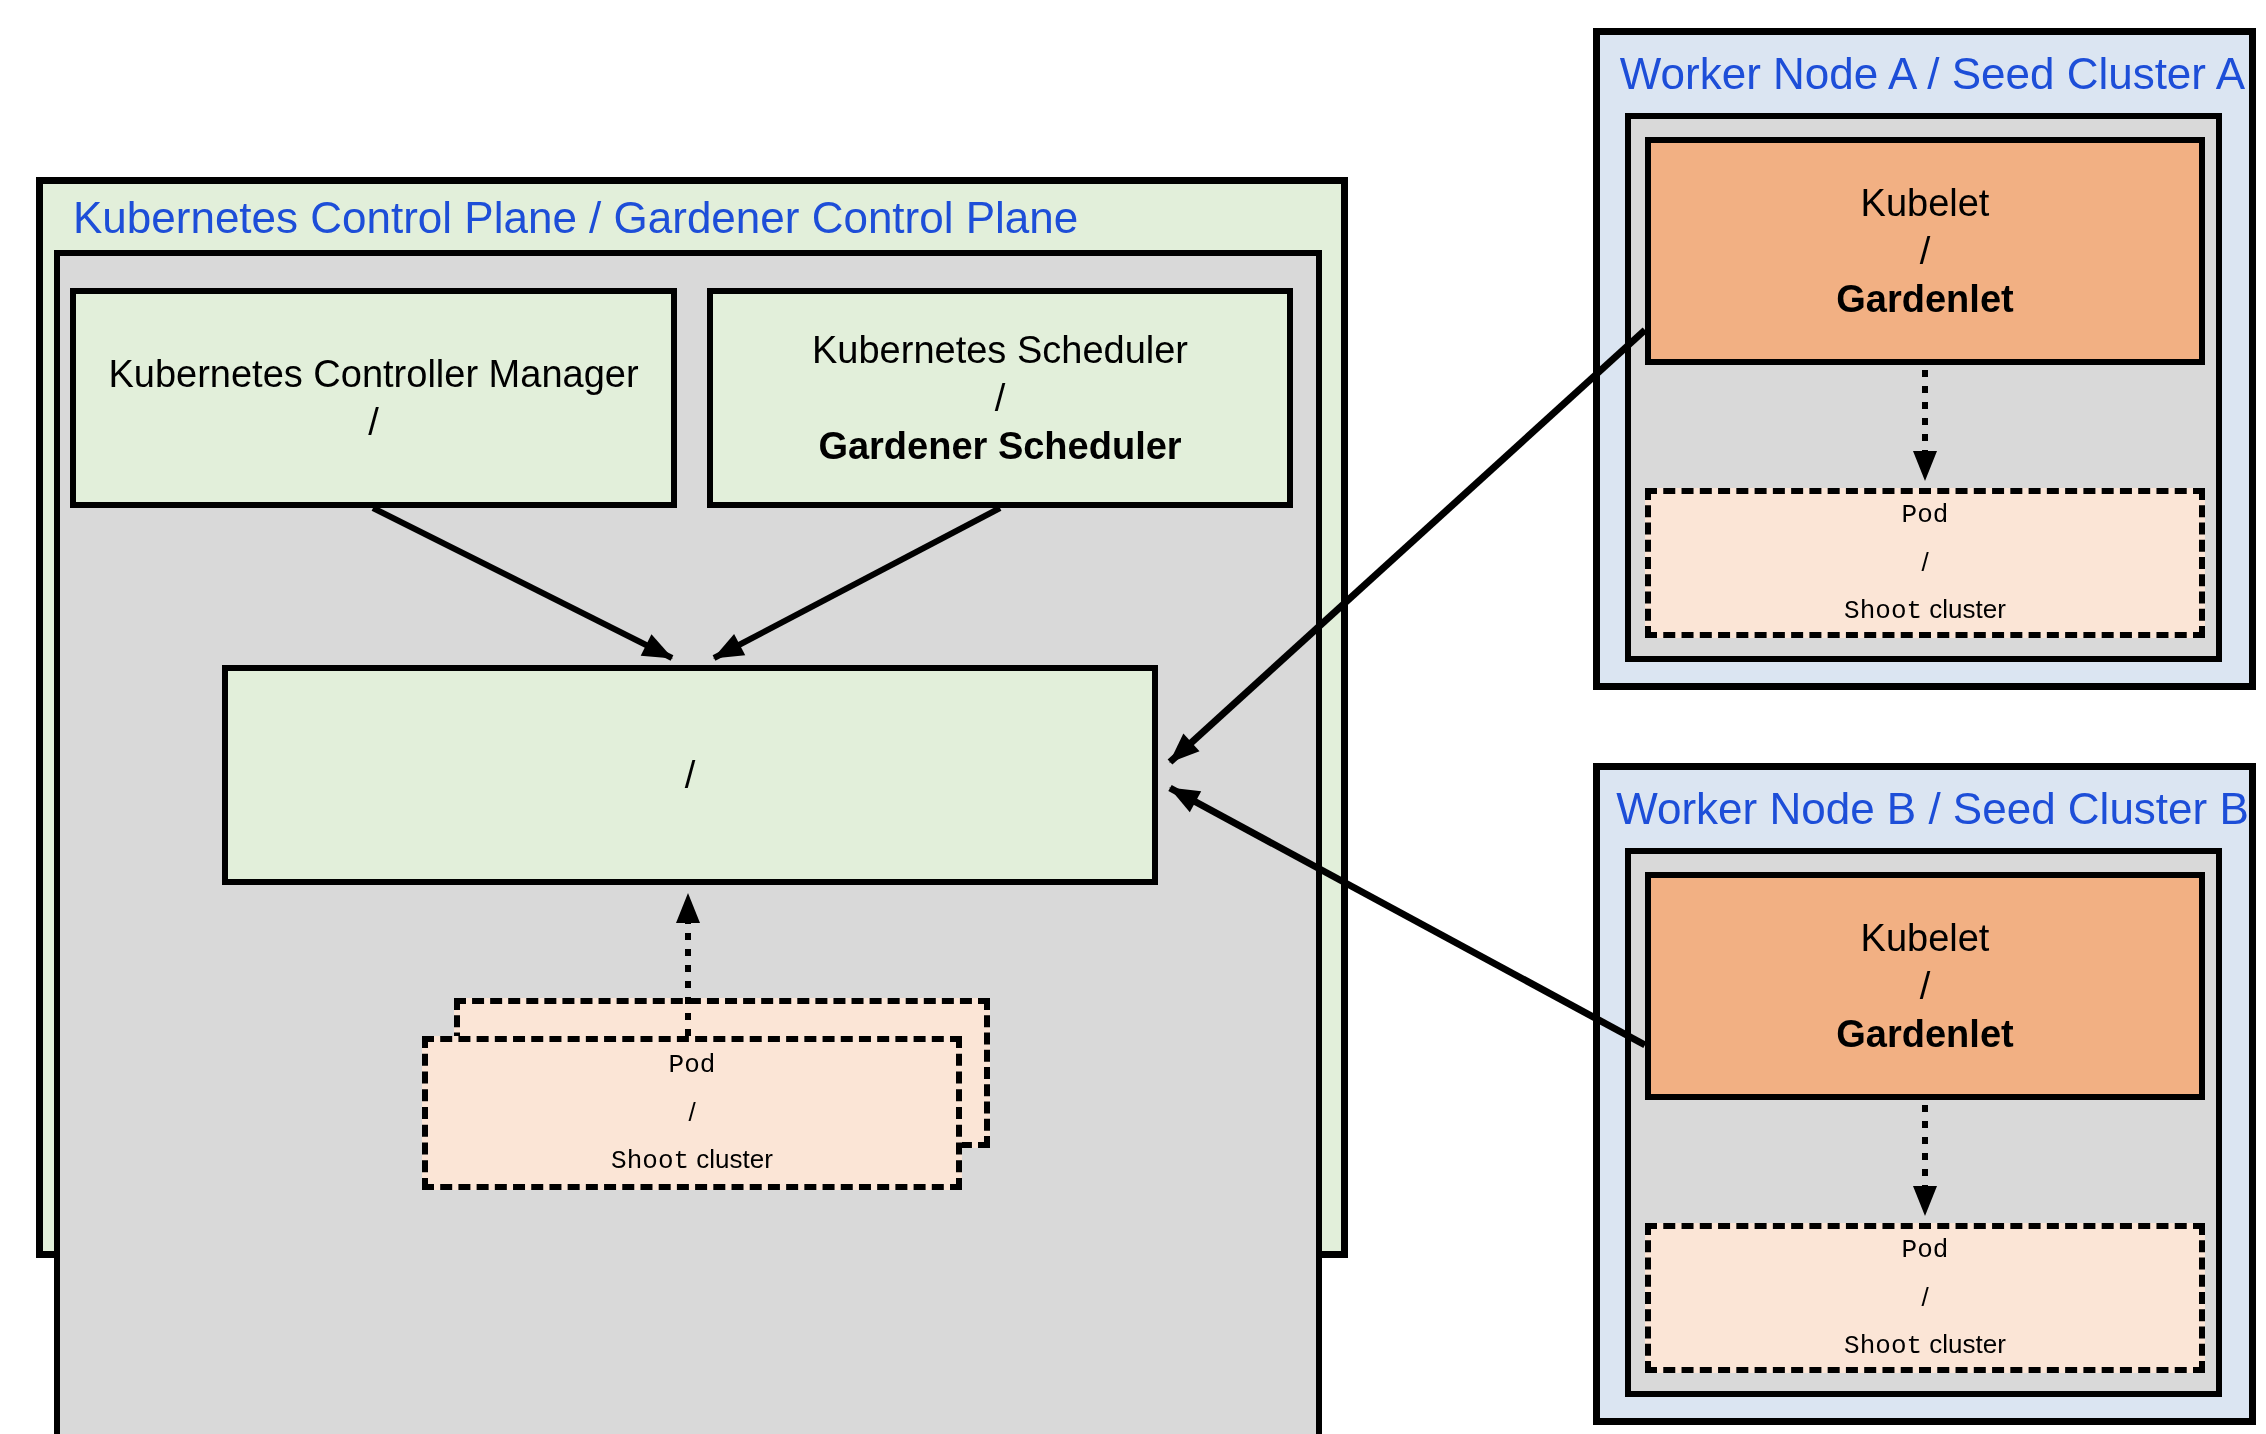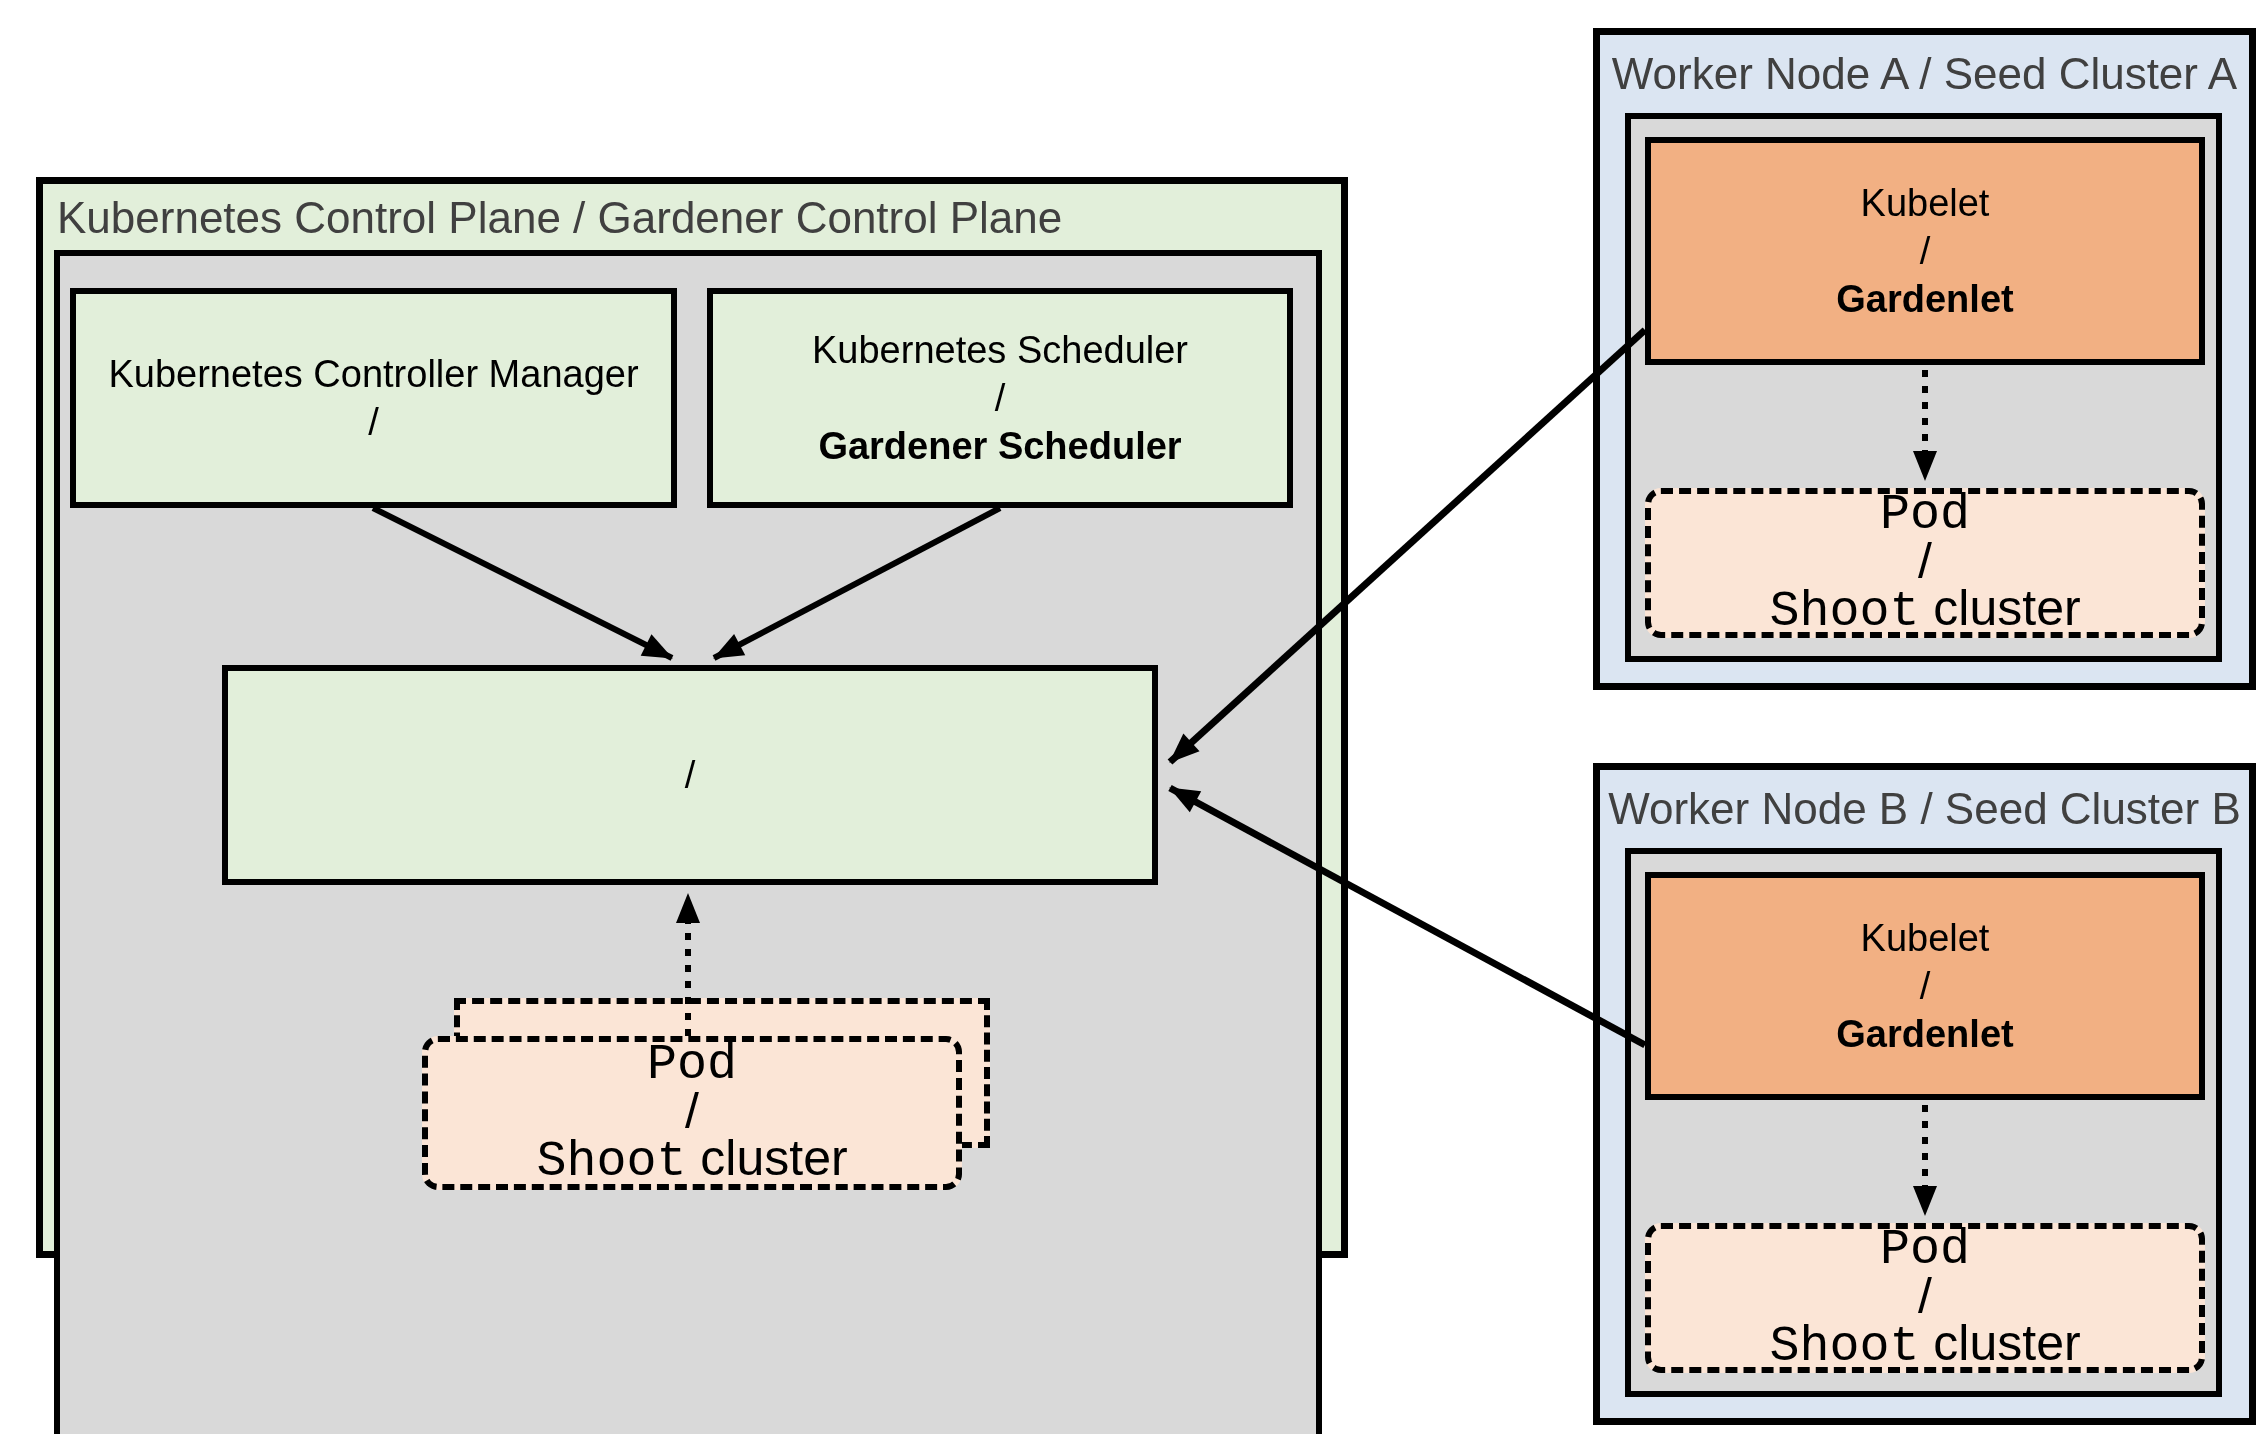--- a/index.html
+++ b/index.html
@@ -5,28 +5,28 @@
   :root{
     --green:#e2efda; --gray:#d9d9d9; --blue:#dbe5f2;
     --orange:#f2b083; --peach:#fbe5d6; --line:#000000;
   }
   html,body{margin:0;padding:0;background:#ffffff;}
   .canvas{
     position:relative; width:2266px; height:1434px; background:#ffffff;
     font-family:"Liberation Sans",sans-serif; color:#000; overflow:hidden;
   }
   .abs{position:absolute; box-sizing:border-box;}
-  .titlebar{font-size:44px; line-height:52px; white-space:nowrap; color:#404040;}
+  .titlebar{font-size:44px; line-height:52px; white-space:nowrap; color:#1d4ed8;padding-left:16px;}
   .label{
     display:flex; flex-direction:column; justify-content:center; align-items:center;
     text-align:center; font-size:38px; line-height:48px; color:#000000;
   }
   .bold{font-weight:700;}
   .mono{font-family:"Liberation Mono","DejaVu Sans Mono",monospace;}
-  .podlabel{font-size:50px; line-height:47px;border-radius:16px;}
+  .podlabel{font-size:26px; line-height:47px;}
 
   
   .cp-outer{left:36px; top:177px; width:1312px; height:1081px;
     background:var(--green); border:7px solid var(--line);}
   .cp-title{left:14px; top:8px;}
   .cp-inner{left:11px; top:66px; width:1268px; height:1240px;
     background:var(--gray); border:6px solid var(--line);}
   .kcm-box{left:10px; top:32px; width:607px; height:220px;
     background:var(--green); border:6px solid var(--line);}
   .sched-box{left:647px; top:32px; width:586px; height:220px;

